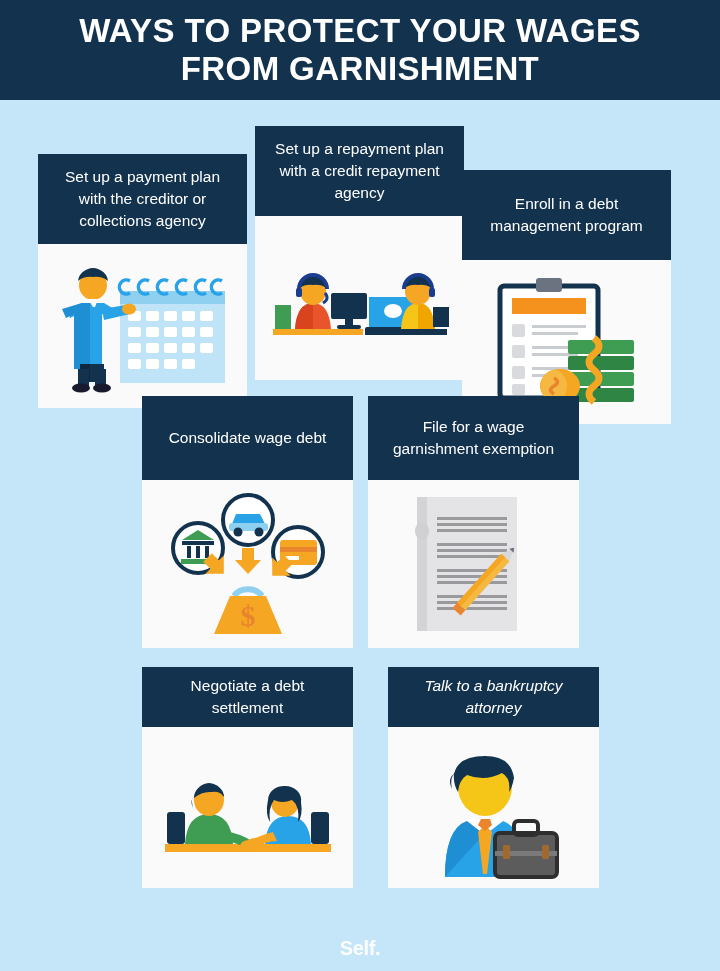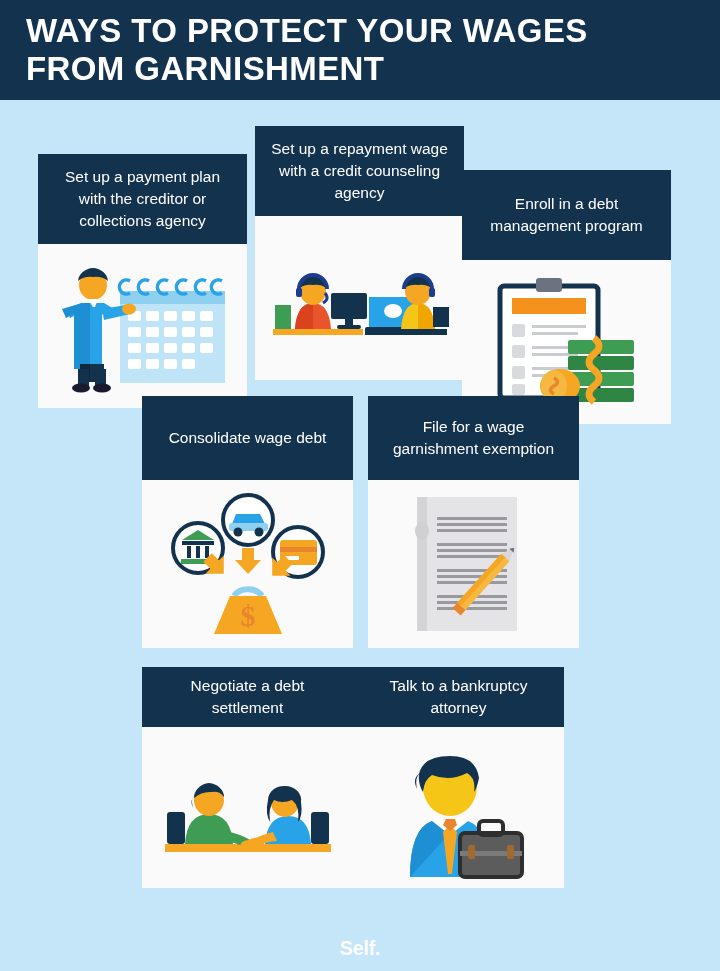--- a/index.html
+++ b/index.html
@@ -15,20 +15,21 @@
     position:absolute;left:0;top:0;width:720px;height:100px;
     background:#13324e;
     display:flex;align-items:center;justify-content:center;
   }
   .banner-title{
     color:#ffffff;
     font-size:33px;
     font-weight:bold;
     letter-spacing:0.4px;
     line-height:1.16;
+    text-align:center;
     text-transform:uppercase;
     padding:0 26px;
   }
   
   .card{position:absolute;}
   .card-head{
     background:#13324e;
     color:#ffffff;
     display:flex;align-items:center;justify-content:center;
     text-align:center;
@@ -50,21 +51,21 @@
   .r1c1{left:38px;margin-top:28px;} .r1c2{left:255px;} .r1c3{left:462px;margin-top:44px;}
   
   .r2{top:396px;width:211px;}
   .r2 .card-head{height:84px;}
   .r2 .card-body{height:168px;}
   .r2c1{left:142px;} .r2c2{left:368px;}
   
   .r3{top:667px;width:211px;}
   .r3 .card-head{height:60px;}
   .r3 .card-body{height:161px;}
-  .r3c1{left:142px;} .r3c2{left:353px;}
+  .r3c1{left:142px;} .r3c2{left:388px;font-style:italic;}
   
   .footer{
     position:absolute;left:0;top:925px;width:720px;height:46px;
     display:flex;align-items:center;justify-content:center;
   }
   .footer-logo{
     color:#ffffff;
     font-size:20px;
     font-weight:bold;
     letter-spacing:-0.3px;
@@ -129,21 +130,21 @@
       <ellipse cx="79" cy="58" rx="7" ry="5.5" fill="#f5a623"></ellipse>
 
       <ellipse cx="43" cy="34" rx="14" ry="15" fill="#f5a623"></ellipse>
       <path d="M43 17 a16 14 0 0 1 15 13 q-6 -5 -15 -4 q-9 -1 -15 4 a16 14 0 0 1 15 -13z" fill="#13324e"></path>
       <path d="M38 48 h10 l-3 8 -2 0z" fill="#ffffff"></path>
     </svg>
   </div>
 </div>
 
 <div class="card r1 r1c2">
-  <div class="card-head">Set up a repayment wage with a credit counseling agency</div>
+  <div class="card-head">Set up a repayment plan with a credit repayment agency</div>
   <div class="card-body">
     <svg width="190" height="110" viewBox="0 0 190 110">
 
       <rect x="8" y="86" width="90" height="6" fill="#f5a623"></rect>
 
       <rect x="10" y="62" width="16" height="24" fill="#3e9c53"></rect>
 
       <path d="M30 86 q2 -26 18 -26 q16 0 18 26z" fill="#e8552d"></path>
       <path d="M30 86 q2 -26 18 -26 l0 26z" fill="#d9441f"></path>
       <ellipse cx="48" cy="48" rx="13" ry="14" fill="#f5a623"></ellipse>

